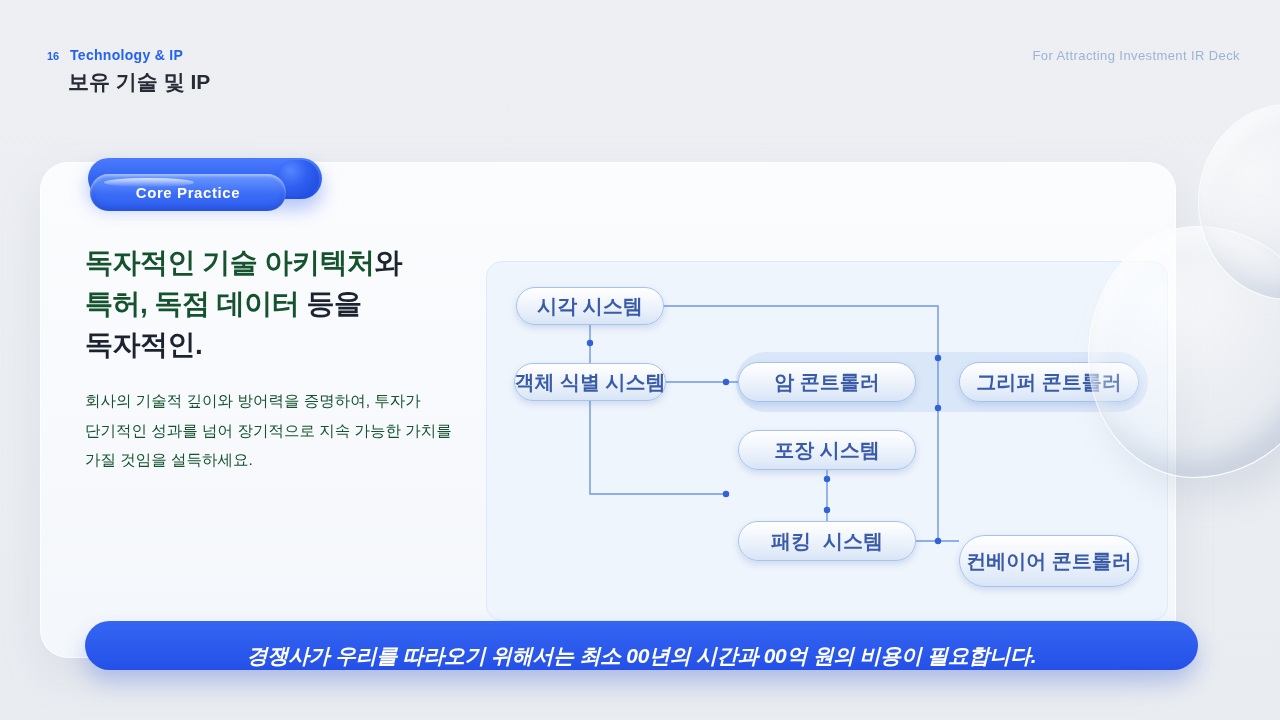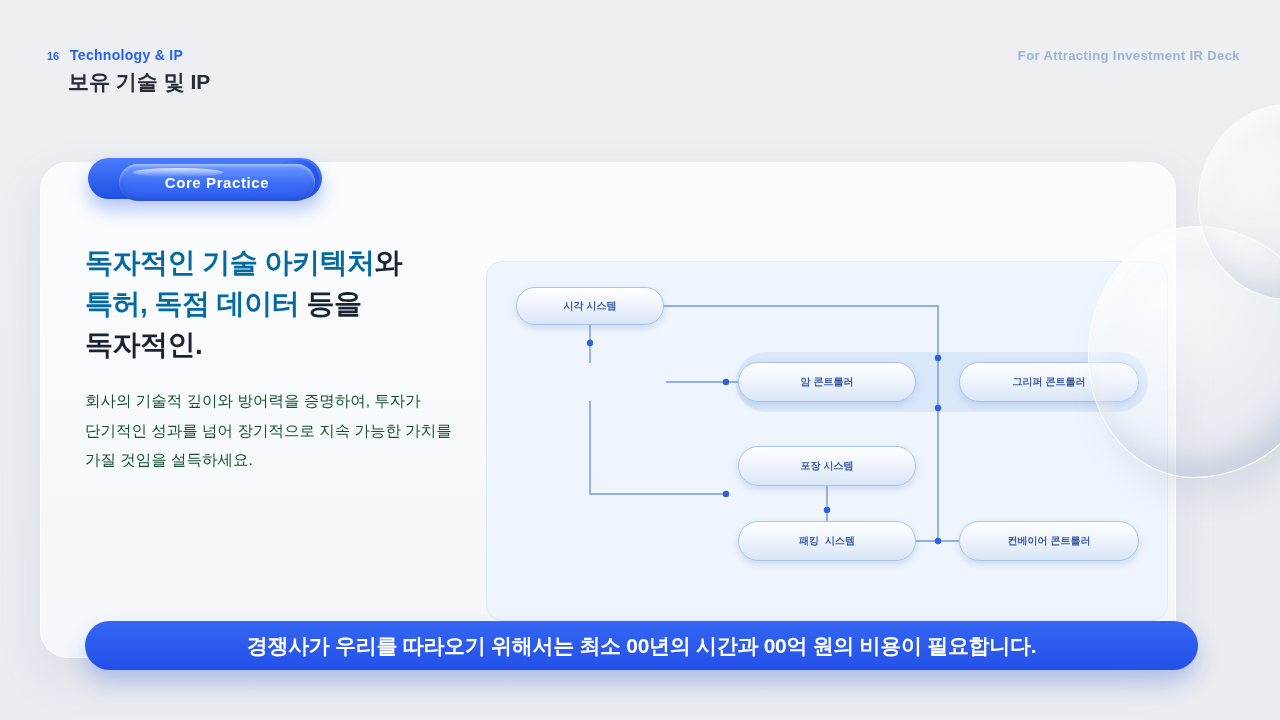--- a/index.html
+++ b/index.html
@@ -18,21 +18,21 @@
   .eyebrow {
     position: absolute; left: 70px; top: 47px;
     font-size: 14px; font-weight: 700; color: #2563eb; letter-spacing: 0.3px;
   }
   .slide-title {
     position: absolute; left: 68px; top: 68px;
     font-size: 21px; font-weight: 700; color: #262b36;
   }
   .deck-label {
     position: absolute; right: 40px; top: 48px;
-    font-size: 13px; font-weight: 700; color: #9cb4d4; letter-spacing: 0.4px;
+    font-size: 13px; font-weight: 400; color: #9cb4d4; letter-spacing: 0.4px;
   }
 
   
   .card {
     position: absolute; left: 40px; top: 162px; width: 1136px; height: 496px;
     background: linear-gradient(180deg, #fbfcfe 0%, #f4f7fb 100%);
     border: 1px solid rgba(255,255,255,0.9);
     border-radius: 28px;
     box-shadow: 0 18px 40px rgba(150,160,185,0.18);
     z-index: 1;
@@ -45,42 +45,42 @@
     background: linear-gradient(180deg, #4a7bff 0%, #1e4fe0 100%);
     box-shadow: 0 10px 18px rgba(46,94,240,0.35);
     z-index: 3;
   }
   .badge-knob {
     position: absolute; right: 3px; top: 2px; width: 44px; height: 37px;
     border-radius: 19px;
     background: radial-gradient(circle at 35% 28%, #5585ff 0%, #2e5ef0 45%, #1c46d6 100%);
   }
   .badge-inner {
-    position: absolute; left: 2px; top: 6px; width: 196px; height: 37px;
+    position: absolute; left: 2px; top: 16px; width: 196px; height: 37px;
     border-radius: 19px;
     background: linear-gradient(180deg, #6d9aff 0%, #3a6cf6 55%, #2e5ef0 100%);
     box-shadow: inset 0 2px 3px rgba(255,255,255,0.45), inset 0 -3px 6px rgba(20,50,160,0.35);
-    display: flex; align-items: center; justify-content: center; margin-left: 29px;
+    display: flex; align-items: center; justify-content: center;
   }
   .badge-inner .shine {
     position: absolute; left: 14px; top: 4px; width: 90px; height: 9px;
     border-radius: 50%;
     background: linear-gradient(180deg, rgba(255,255,255,0.75), rgba(255,255,255,0));
   }
   .badge-label {
     color: #ffffff; font-size: 15px; font-weight: 600; letter-spacing: 0.6px;
   }
 
   
   .headline {
     position: absolute; left: 85px; top: 242px; z-index: 2;
     font-size: 28px; font-weight: 700; line-height: 41px; color: #1c2330;
     letter-spacing: -0.5px;
   }
-  .headline .hl { color: #0369a1; }
+  .headline .hl { color: #14532d; }
   .body-text {
     position: absolute; left: 85px; top: 386px; width: 374px; z-index: 2;
     font-size: 15.5px; line-height: 29.5px; color: #14532d; font-weight: 400;
     word-break: keep-all; overflow-wrap: break-word;
   }
 
   
   .diagram-panel {
     position: absolute; left: 486px; top: 261px; width: 682px; height: 360px;
     background: #eff5fc;
@@ -93,40 +93,41 @@
     border-radius: 30px;
     background: rgba(203,222,246,0.6);
   }
   .connectors { position: absolute; left: 0; top: 0; pointer-events: none; }
   .node {
     position: absolute;
     display: flex; align-items: center; justify-content: center;
     border-radius: 999px;
     border: 1.5px solid #a6c3ef;
     background: linear-gradient(180deg, #ffffff 0%, #ecf2fb 55%, #d8e5f7 100%);
-    color: #3a5ca8; font-size: 10px; font-weight: 600;
+    color: #3a5ca8; font-size: 20px; font-weight: 600;
     box-shadow: 0 3px 7px rgba(110,145,200,0.28), inset 0 1px 0 rgba(255,255,255,0.95);
     white-space: nowrap;
   }
   .n-vision    { left: 29px;  top: 25px;  width: 148px; height: 38px; }
   .n-object    { left: 27px;  top: 101px; width: 152px; height: 38px; }
   .n-arm       { left: 251px; top: 100px; width: 178px; height: 40px; }
   .n-gripper   { left: 472px; top: 100px; width: 180px; height: 40px; }
-  .n-packaging { left: 251px; top: 168px; width: 178px; height: 40px; margin-top: 16px; }
+  .n-packaging { left: 251px; top: 168px; width: 178px; height: 40px; }
   .n-packing   { left: 251px; top: 259px; width: 178px; height: 40px; font-family: Liberation Mono, monospace; }
-  .n-conveyor  { left: 472px; top: 259px; width: 180px; height: 40px; }
+  .n-conveyor  { left: 472px; top: 273px; width: 180px; height: 52px; }
 
   
   .banner {
     position: absolute; left: 85px; top: 621px; width: 1113px; height: 49px;
     border-radius: 25px;
     background: linear-gradient(180deg, #3566f2 0%, #2450e8 100%);
     box-shadow: 0 12px 22px rgba(45,90,220,0.28);
-    display: flex; align-items: center; justify-content: center;
+    display: flex; align-items: flex-end; justify-content: center;
     z-index: 6;
+    font-style: italic;
   }
   .banner-text {
     color: #ffffff; font-size: 21px; font-weight: 700; letter-spacing: -0.3px;
   }
 
   
   .glass { position: absolute; z-index: 5; pointer-events: none; }
   .glass-main {
     left: 1088px; top: 226px; width: 235px; height: 252px;
     border-radius: 46% 54% 55% 45% / 52% 48% 52% 48%;
@@ -191,20 +192,21 @@
         <circle cx="451" cy="96" r="3.2"></circle>
         <circle cx="451" cy="146" r="3.2"></circle>
         <circle cx="239" cy="232" r="3.2"></circle>
         <circle cx="340" cy="217" r="3.2"></circle>
         <circle cx="340" cy="248" r="3.2"></circle>
         <circle cx="451" cy="279" r="3.2"></circle>
       </g>
     </svg>
 
     <div class="node n-vision">시각 시스템</div>
+    <div class="node n-object">객체 식별 시스템</div>
     <div class="node n-arm">암 콘트롤러</div>
     <div class="node n-gripper">그리퍼 콘트롤러</div>
     <div class="node n-packaging">포장 시스템</div>
     <div class="node n-packing">패킹 시스템</div>
     <div class="node n-conveyor">컨베이어 콘트롤러</div>
   </div>
 
   <div class="glass glass-main"></div>
   <div class="glass glass-tail"></div>
 

